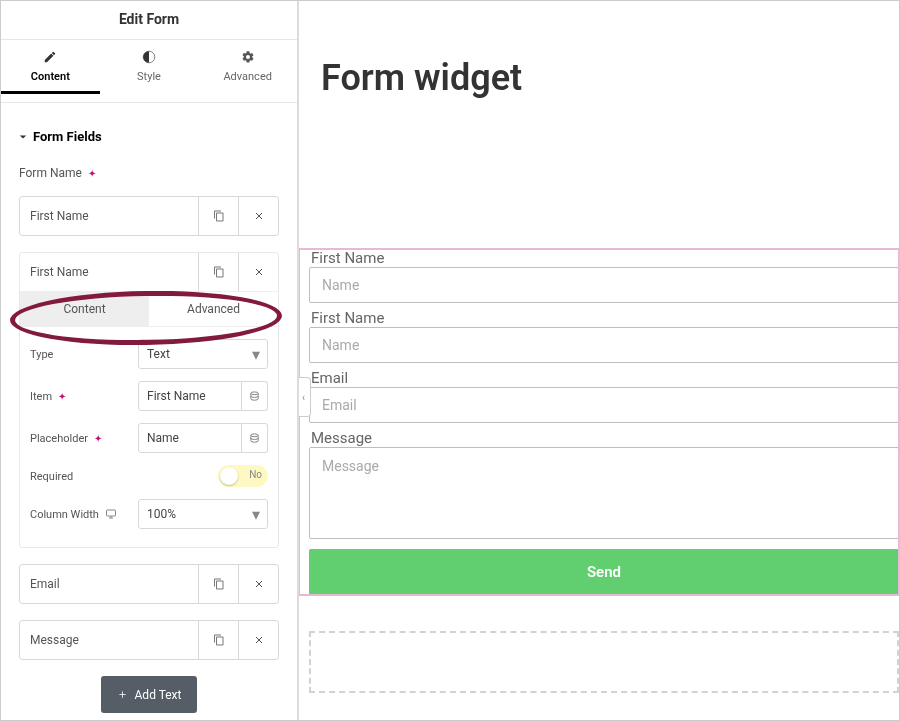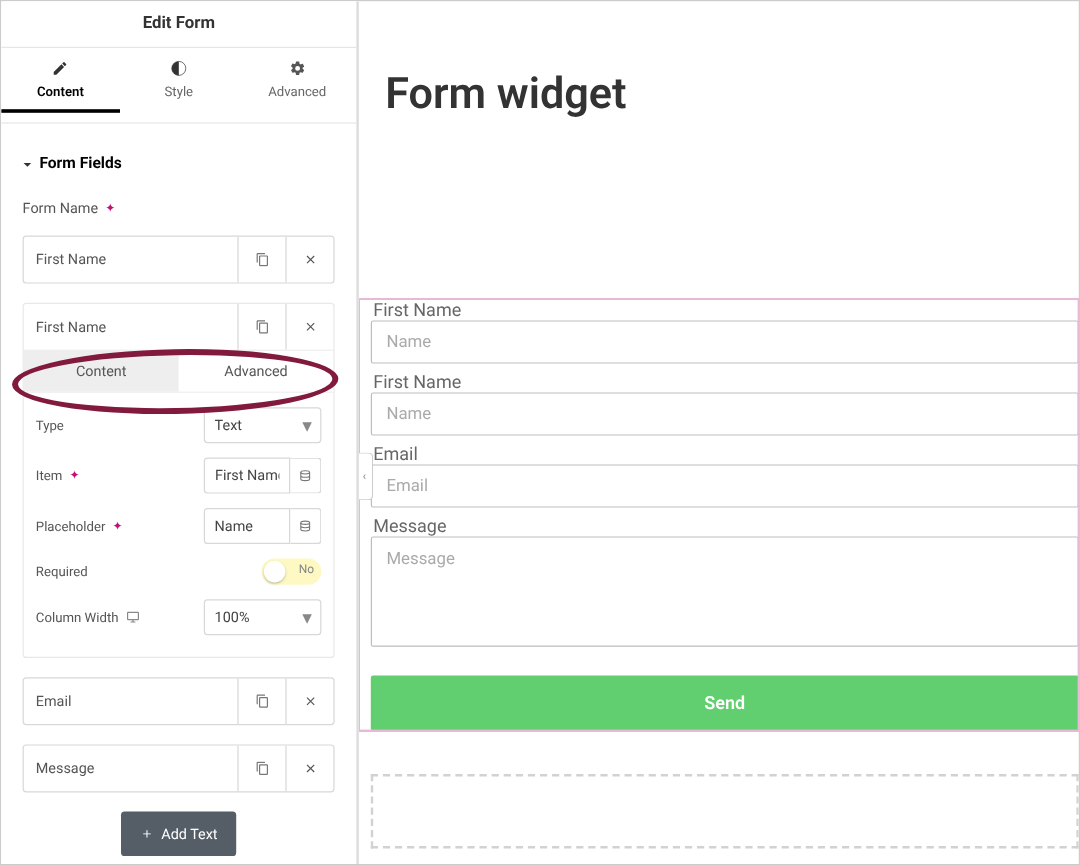--- a/index.html
+++ b/index.html
@@ -12,21 +12,21 @@
   .tabs { display: flex; border-top: 1px solid #e6e6e6; border-bottom: 1px solid #e6e6e6; }
   .tab { flex: 1; text-align: center; padding: 10px 0 8px; font-size: 11px; color: #666; cursor: pointer; }
   .tab .tab-icon { display: block; margin: 0 auto 6px; width: 14px; height: 14px; }
   .tab.active { color: #000; font-weight: 600; }
   .tab.active::after { content: ""; display: block; margin-top: 8px; height: 3px; background: #000; }
 
   .panel-body { padding: 12px 18px; overflow-y: auto; flex: 1; }
   .section-title { font-size: 13px; font-weight: 700; color: #000000; display: flex; align-items: center; margin-bottom: 22px; padding-top: 14px; }
   .section-title .caret { margin-right: 6px; width: 8px; height: 8px; }
 
-  .row { display: flex; margin-bottom: 16px; gap: 32px; }
+  .row { display: flex; margin-bottom: 16px; }
   .row-label { width: 120px; font-size: 12px; color: #555; display: flex; align-items: center; gap: 6px; }
   .row-label .dyn-icon { color: #c60e7a; font-size: 10px; }
   .row-input { flex: 1; }
   .row-input input, .row-input .select, .field-input {
     width: 100%; height: 30px; border: 1px solid #d8d8d8; border-radius: 3px;
     padding: 0 8px; font-size: 12px; color: #444; background: #fff;
   }
 
   
   .field-item, .field-item-expanded {
@@ -67,21 +67,21 @@
   .collapse-handle { position: absolute; left: -2px; top: 376px; width: 14px; height: 40px; background: #fff; border: 1px solid #ccc; border-left: none; border-radius: 0 4px 4px 0; display: flex; align-items: center; justify-content: center; color: #888; font-size: 10px; cursor: pointer; }
   .preview h1 { font-size: 36px; font-weight: 600; color: #333; margin: 28px 0 0 22px; }
   .form-preview { margin-top: 150px; padding-left: 10px; }
   .form-preview.selected { outline: 2px solid #e8b9d6; outline-offset: -1px; }
   .fp-field { margin-bottom: 6px; }
   .fp-label { font-size: 15px; color: #666; padding-left: 2px; }
   .fp-input { width: 100%; height: 36px; border: 1px solid #bdbdbd; border-radius: 2px; padding: 0 12px; font-size: 14px; color: #333; }
   .fp-input::placeholder { color: #aaa; }
   .fp-textarea { width: 100%; height: 92px; border: 1px solid #bdbdbd; border-radius: 2px; padding: 10px 12px; font-size: 14px; resize: none; }
   .fp-textarea::placeholder { color: #aaa; }
-  .send-btn { width: 100%; height: 46px; background: #61ce70; color: #fff; border: none; font-size: 15px; font-weight: 600; border-radius: 2px; cursor: pointer; margin-top: 14px; }
+  .send-btn { width: 100%; height: 46px; background: #61ce70; color: #fff; border: none; font-size: 15px; font-weight: 600; border-radius: 2px; cursor: pointer; }
 
   .ghost-outline { margin-top: 36px; margin-left: 10px; height: 62px; border: 2px dashed #d2d2d2; }
 
   
   svg { display: block; }
 </style>
 </head>
 <body>
 
 <div class="layout">

